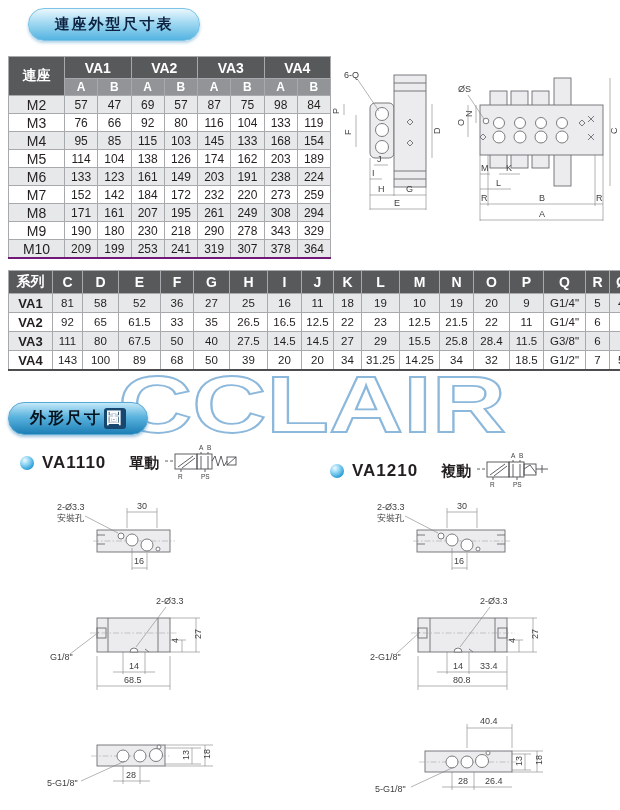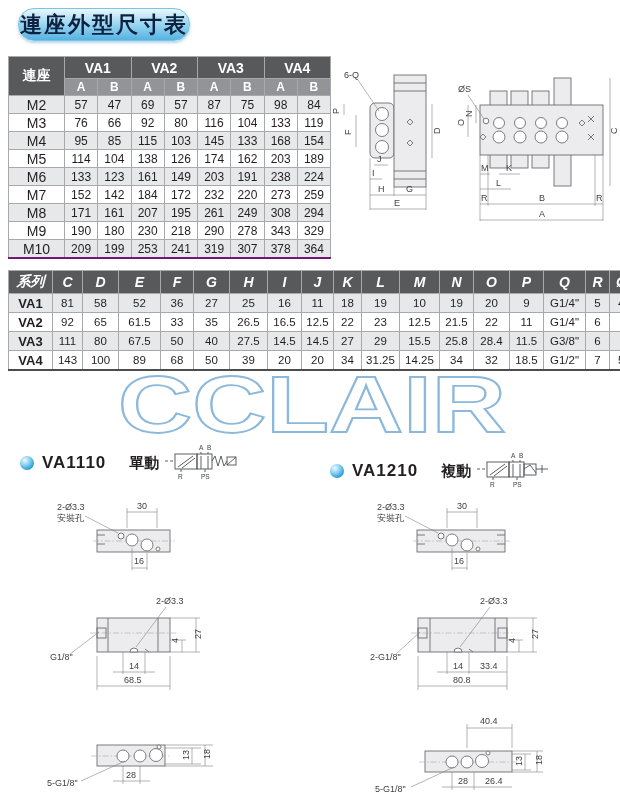--- a/index.html
+++ b/index.html
@@ -2,24 +2,24 @@
 <html><head>
 <meta charset="utf-8">
 <style>
   html,body { margin:0; padding:0; background:#fff; }
   .page { position:relative; width:620px; height:810px; background:#ffffff;
           font-family:"Liberation Sans", sans-serif; overflow:hidden; }
 
   
   .pill { position:absolute; border-radius:16px; display:flex; align-items:center;
           justify-content:center; font-weight:bold; letter-spacing:2px; z-index:3; }
-  .pill-light { left:18px; top:8px; width:170px; height:31px;
+  .pill-light { left:28px; top:8px; width:170px; height:31px;
       background:linear-gradient(180deg,#eaf7fd 0%,#a8dcf3 40%,#54b3e1 100%);
       border:1px solid #7cc3e6; box-shadow:0 2px 3px rgba(90,160,205,.45);
-      color:#0d2240; font-size:22px; }
+      color:#0d2240; font-size:15px; }
   .pill-dark { left:8px; top:402px; width:138px; height:31px;
       background:linear-gradient(180deg,#c4e8f8 0%,#5ab3de 45%,#1d7fb6 100%);
       border:1px solid #5aa9d4; box-shadow:0 2px 3px rgba(70,140,190,.5);
       color:#06131f; font-size:16px; }
   .pill-dark .inv { background:#17476e; color:#fff; padding:0 2px; margin-left:2px;
       border-radius:3px; }
 
   
   table.tbl { position:absolute; border-collapse:collapse; table-layout:fixed;
       z-index:2; background:#fff; }
@@ -29,21 +29,21 @@
   .tbl th.sub  { background:#929497; color:#fff; font-size:12px; }
   .tbl1 { left:8px; top:56px; width:322px; font-size:12px; color:#231f20;
       border-bottom:2px solid #701a75; }
   .tbl1 thead tr:first-child th { height:21px; }
   .tbl1 thead tr:last-child th { height:16px; }
   .tbl1 tbody td { height:17px; }
   .tbl1 tbody td.rowlabel { font-size:14px; font-weight:normal; }
   .tbl1 tbody tr:nth-child(odd) { background:#e7e8ea; }
   .tbl2 { left:8px; top:270px; width:604px; font-size:11.5px; color:#231f20;
       border-bottom:2px solid #4d4d4f; }
-  .tbl2 thead th { height:22px;font-style:italic; }
+  .tbl2 thead th { height:22px; }
   .tbl2 tbody td { height:18px; }
   .tbl2 tbody td.rowlabel { font-size:13px; font-weight:bold; }
   .tbl2 tbody tr:nth-child(odd) { background:#e7e8ea; }
 
   
   .watermark { position:absolute; left:112px; top:360px; z-index:1; }
 
   
   .model-row { position:absolute; display:flex; align-items:center; z-index:2; }
   .model-left { left:20px; top:444px; }
@@ -416,20 +416,24 @@
           <td>7</td>
           <td>5.5</td>
         </tr>
       </tbody>
     </table>
 
   <svg class="watermark" width="400" height="92" viewBox="0 0 400 92">
     <text x="200" y="72" text-anchor="middle" font-size="80" font-weight="bold" font-family="Liberation Sans, sans-serif" fill="none" stroke="#8cb8dc" stroke-width="1.8" textLength="388" lengthAdjust="spacingAndGlyphs">CCLAIR</text>
   </svg>
 
+  <div class="pill pill-dark">
+    <span>外形尺寸</span>
+      <span class="inv">圖</span>
+  </div>
 
   <div class="model-row model-left">
     <span class="ball"></span>
     <span class="model-code">VA1110</span>
     <span class="model-type">單動</span>
     <svg class="valve-symbol sym" width="74" height="38" viewBox="0 0 74 38">
       <line x1="0" y1="17" x2="10" y2="17" stroke-dasharray="3 2"></line>
       <rect x="10" y="10" width="22" height="15"></rect>
       <line x1="13" y1="23" x2="28" y2="12"></line>
         <line x1="17" y1="24" x2="30" y2="14"></line>

